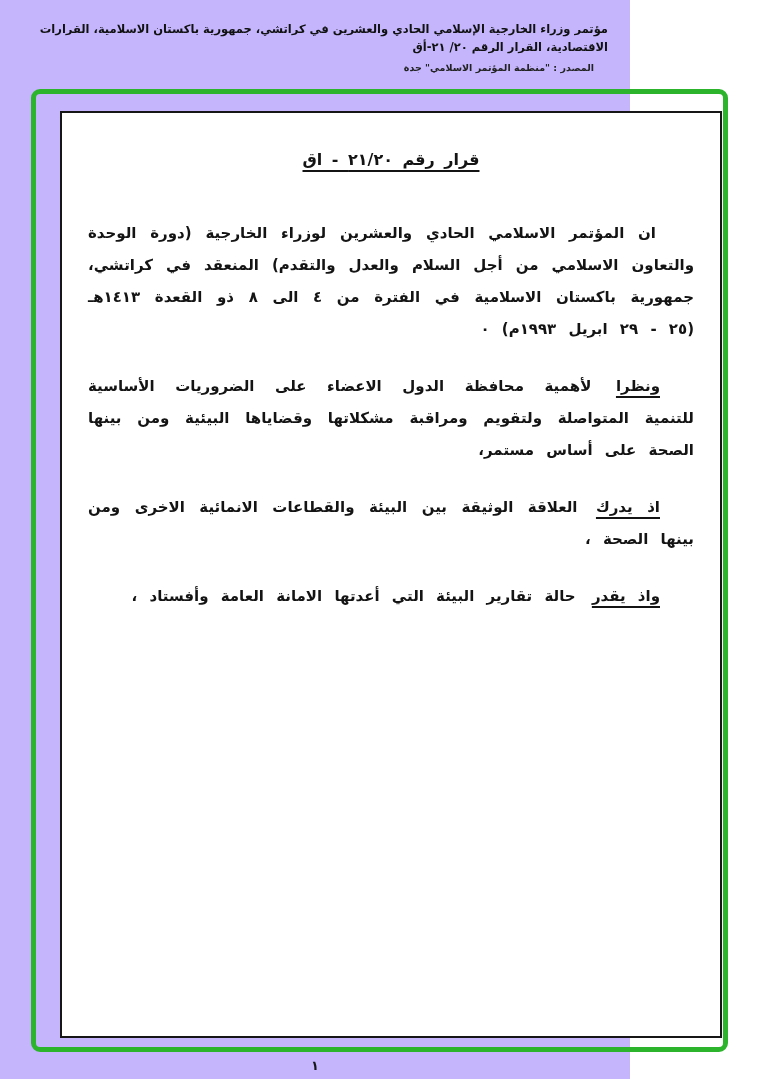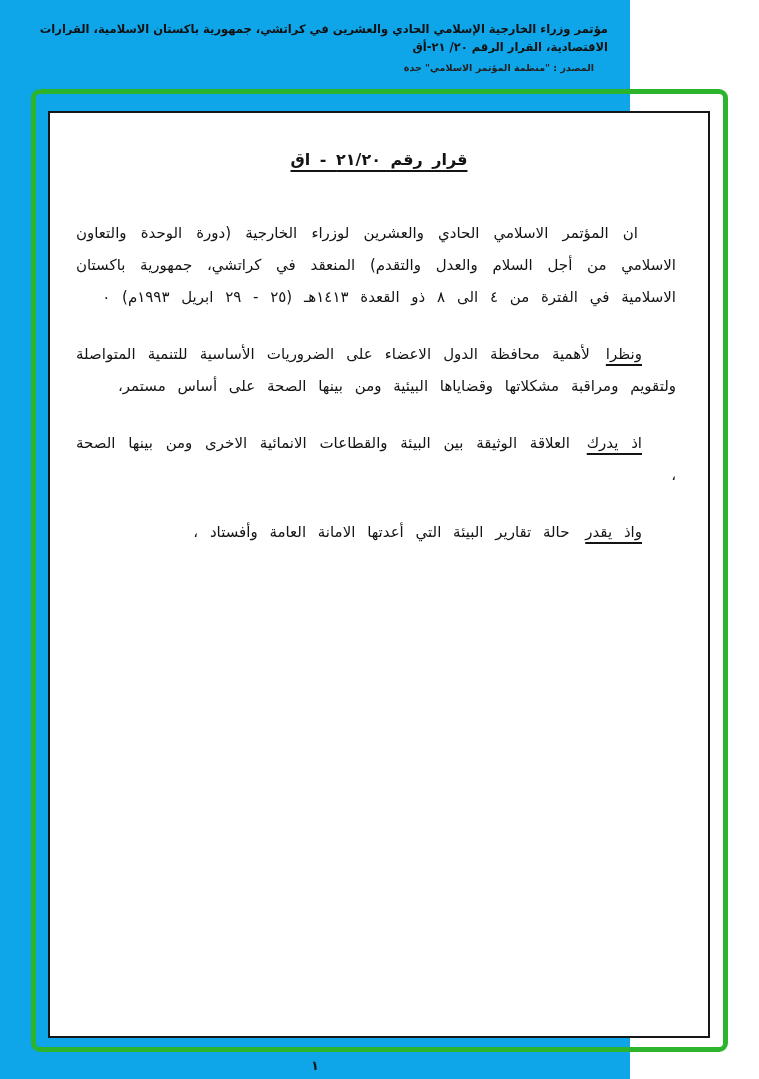--- a/index.html
+++ b/index.html
@@ -8,21 +8,21 @@
     width: 759px;
     height: 1079px;
     background: #ffffff;
     font-family: "DejaVu Sans", sans-serif;
     overflow: hidden;
   }
   .page {
     position: relative;
     width: 630px;
     height: 1079px;
-    background: #0ea5e9;
+    background: #c4b5fd;
     color: #161616;
   }
   
   .scan-header {
     position: absolute;
     top: 20px;
     right: 22px;
     left: 22px;
     direction: rtl;
     text-align: right;
@@ -48,21 +48,21 @@
     top: 89px;
     width: 687px;
     height: 953px;
     border: 5px solid #2cb42c;
     border-radius: 9px;
     background: transparent;
   }
   
   .doc-frame {
     position: absolute;
-    left: 48px;
+    left: 60px;
     top: 111px;
     width: 662px;
     height: 927px;
     border: 2px solid #161616;
     background: #ffffff;
     box-sizing: border-box;
     padding: 20px 26px 10px 26px;
     direction: rtl;
   }
   .doc-title {
@@ -80,25 +80,25 @@
     text-decoration-thickness: 1.5px;
     word-spacing: 4px;
   }
   .doc-body {
     margin-top: 40px;
   }
   .para {
     direction: rtl;
     text-align: justify;
     font-size: 15px;
-    font-weight: 400;
+    font-weight: 700;
     line-height: 32px;
     word-spacing: 7px;
     color: #141414;
-    margin: 0 6px 25px 0;
+    margin: 0 0 25px 0;
     text-indent: 34px;
   }
   .para-lead {
     text-decoration: underline;
     text-underline-offset: 5px;
     text-decoration-thickness: 1.5px;
     margin-inline-end: 4px;
   }
   .page-number {
     position: absolute;

